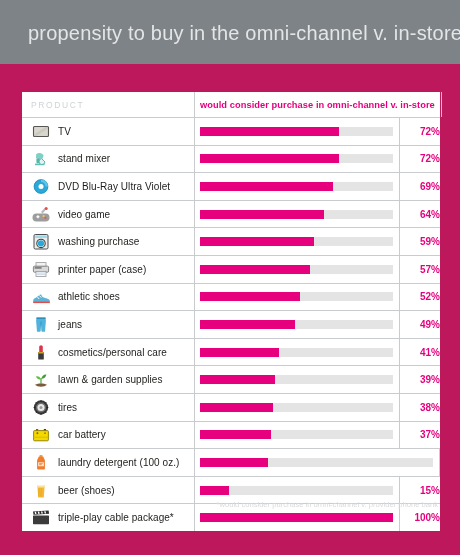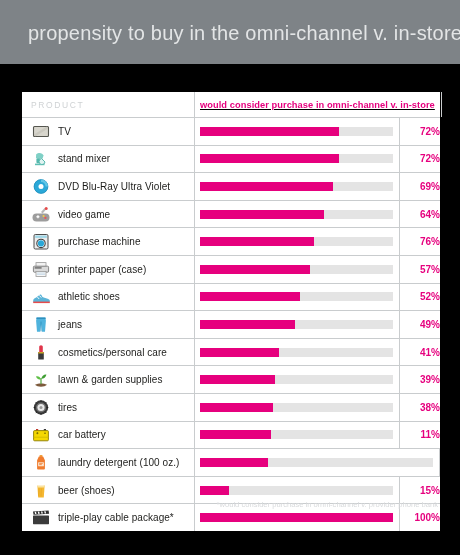--- a/index.html
+++ b/index.html
@@ -2,21 +2,21 @@
 <html><head>
 <meta charset="utf-8">
 <style>
   html,body{margin:0;padding:0;}
   body{
     width:460px;height:555px;
     background:#8b9095;
     font-family:"Liberation Sans", sans-serif;
     overflow:hidden;
   }
-  .page{position:relative;width:460px;height:555px;background:#000000;}
+  .page{position:relative;width:460px;height:555px;background:#be185d;}
 
   .title-band{
     position:absolute;left:0;top:0;width:460px;height:64px;
     background:#7e8387;
   }
   .title{
     position:absolute;left:28px;top:22px;
     font-size:20px;font-weight:400;color:#e3e5e6;
     letter-spacing:.2px;white-space:nowrap;
   }
@@ -42,21 +42,20 @@
     border-right:1px solid #c9ccce;
     box-sizing:border-box;
     padding-left:9px;
   }
   .col-bar{
     flex:1 1 auto;
     display:flex;align-items:center;
     border-right:1px solid #c9ccce;
     box-sizing:border-box;
     padding:0 6px 0 5px;
-    text-decoration:underline;
   }
   .col-pct{
     width:40px;flex:0 0 40px;
     display:flex;align-items:center;justify-content:flex-end;
     box-sizing:border-box;
   }
 
   
   .row.header{height:25px;border-bottom:1px solid #c9ccce;}
   .hdr-product{
@@ -202,29 +201,29 @@
       <div class="row">
         <div class="col-product">
           <span class="ico">
             <svg viewBox="0 0 20 17">
               <rect x="3" y="1.5" width="14" height="14.5" rx="1.3" fill="#ececec" stroke="#4c4c4c" stroke-width="1"></rect>
               <rect x="4.2" y="2.6" width="11.6" height="2.3" fill="#9fd7e8"></rect>
               <circle cx="10" cy="10.4" r="4.2" fill="#ffffff" stroke="#3b3b3b" stroke-width="1.1"></circle>
               <circle cx="10" cy="10.4" r="3.1" fill="#2aa8d8"></circle>
             </svg>
           </span>
-          <span class="pname">purchase machine</span>
+          <span class="pname">washing purchase</span>
         </div>
         <div class="col-bar">
           <div class="track">
             <div class="fill" style="width: 59%;"></div>
           </div>
         </div>
         <div class="col-pct">
-          <span class="pct">76%</span>
+          <span class="pct">59%</span>
         </div>
       </div>
       <div class="row">
         <div class="col-product">
           <span class="ico">
             <svg viewBox="0 0 20 17">
               <rect x="5" y="1.6" width="10" height="4" fill="#f2f2f2" stroke="#9a9a9a" stroke-width=".8"></rect>
               <rect x="2.4" y="5.2" width="15.2" height="6" rx="1" fill="#d9d9d9" stroke="#7a7a7a" stroke-width=".9"></rect>
               <rect x="3.6" y="6.2" width="7" height="1.4" fill="#6b6b6b"></rect>
               <rect x="5" y="10.4" width="10" height="5.1" fill="#f7f7f7" stroke="#9a9a9a" stroke-width=".8"></rect>
@@ -359,21 +358,21 @@
             </svg>
           </span>
           <span class="pname">car battery</span>
         </div>
         <div class="col-bar">
           <div class="track">
             <div class="fill" style="width: 37%;"></div>
           </div>
         </div>
         <div class="col-pct">
-          <span class="pct">11%</span>
+          <span class="pct">37%</span>
         </div>
       </div>
       <div class="row">
         <div class="col-product">
           <span class="ico">
             <svg viewBox="0 0 20 17">
               <rect x="8.6" y="1" width="2.8" height="2" fill="#f2a03d"></rect>
               <path d="M7.4 3.6c0-.6.5-1 1.1-1h3c.6 0 1.1.4 1.1 1l1.3 2.6v8.2c0 .7-.5 1.2-1.2 1.2H7.3c-.7 0-1.2-.5-1.2-1.2V6.2z" fill="#f07c2e"></path>
               <rect x="7.1" y="8.2" width="5.8" height="4.1" rx=".5" fill="#fbe5d0"></rect>
               <path d="M8.2 9.4h3.6M8.2 10.6h2.6" stroke="#f07c2e" stroke-width=".8"></path>

